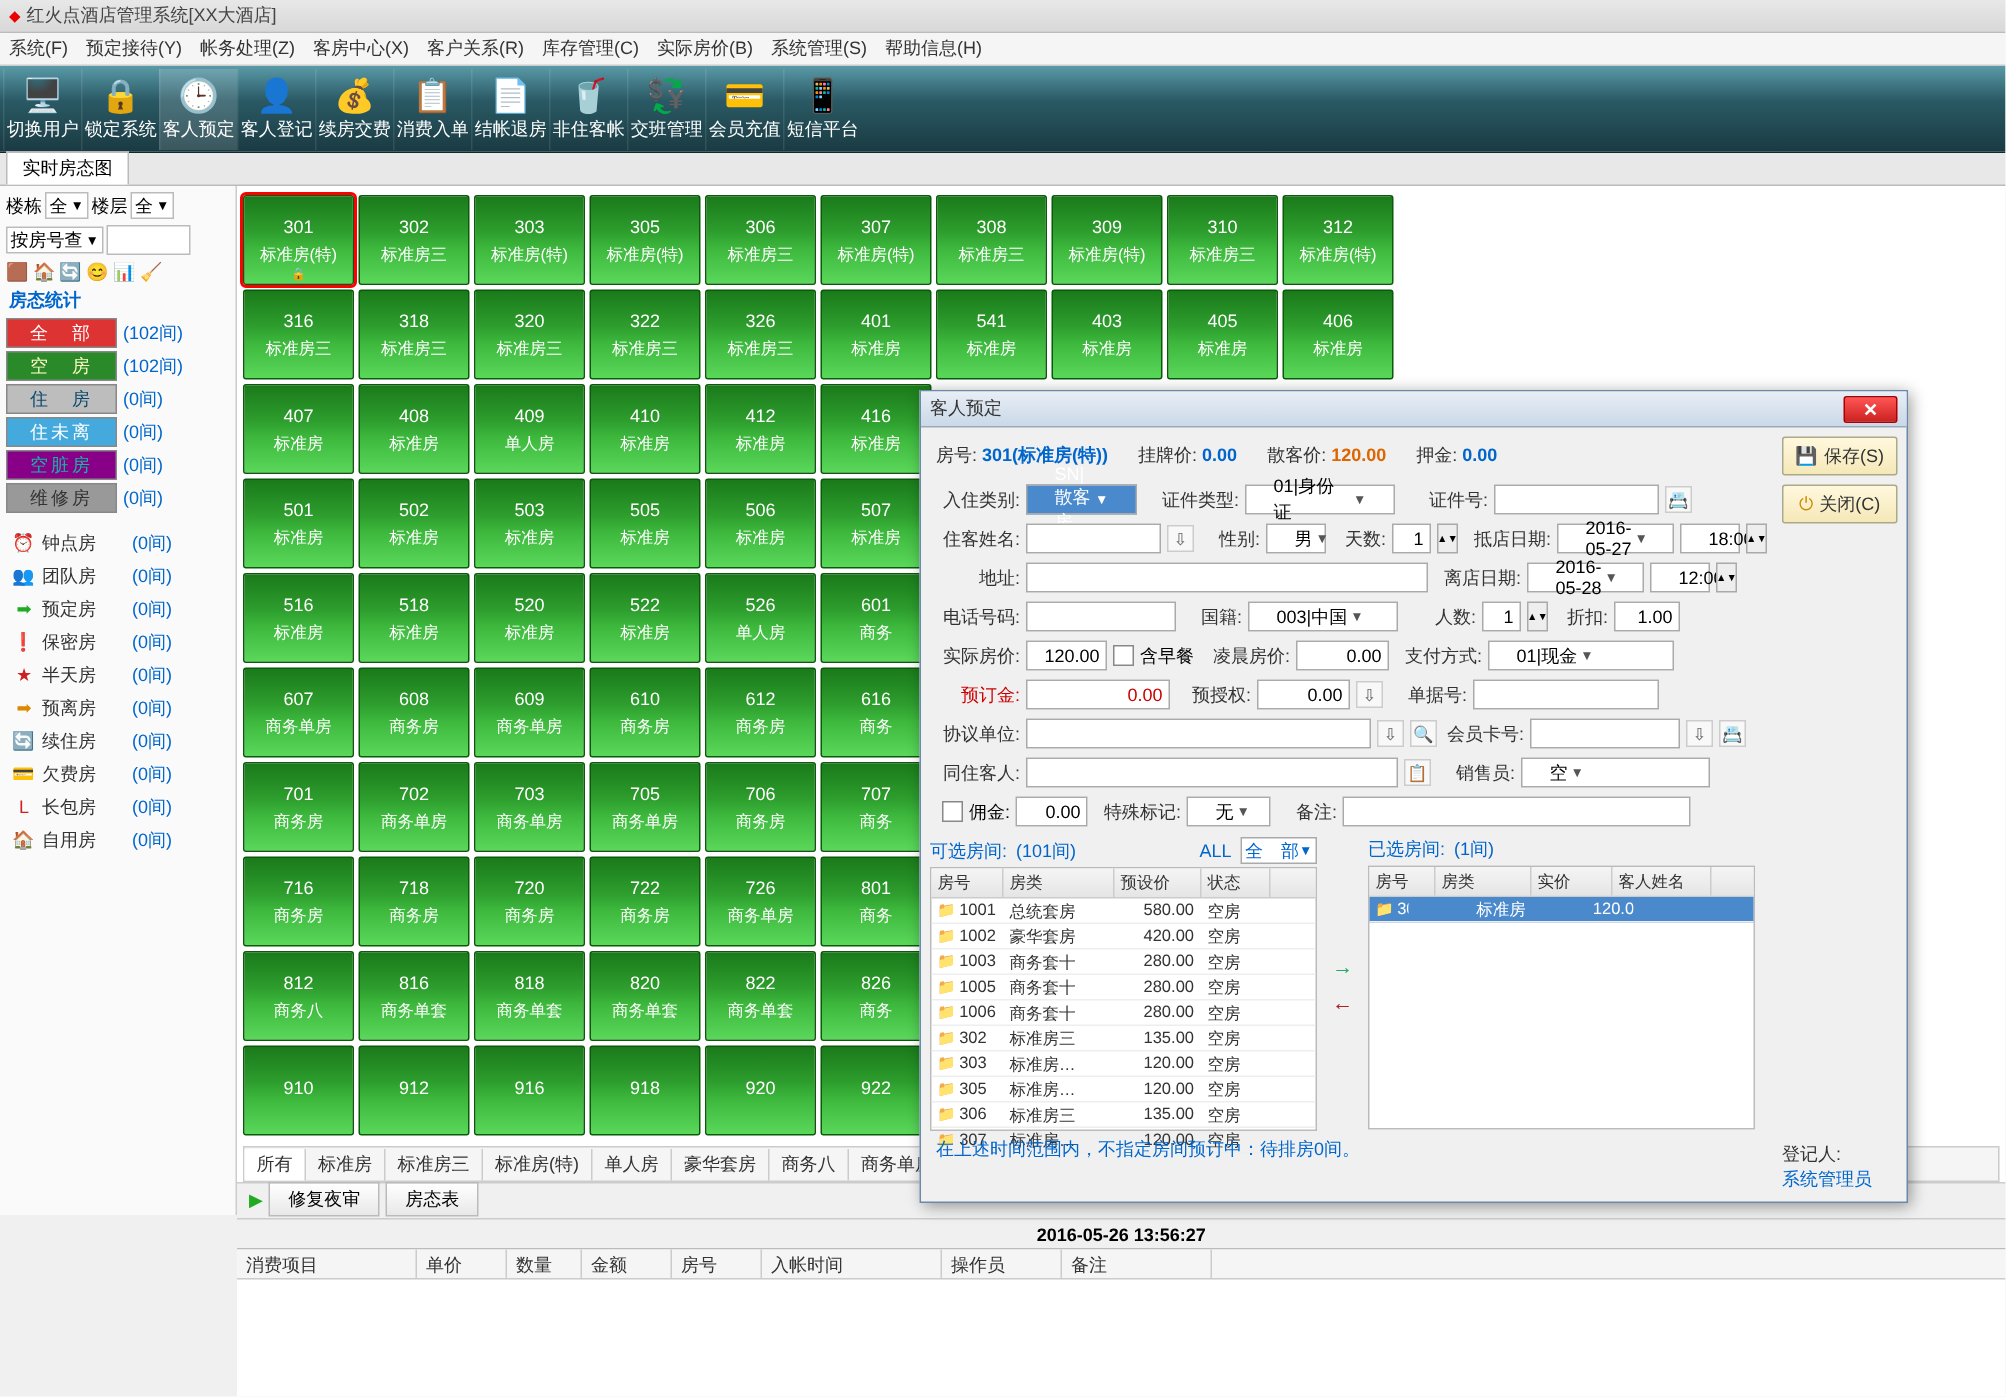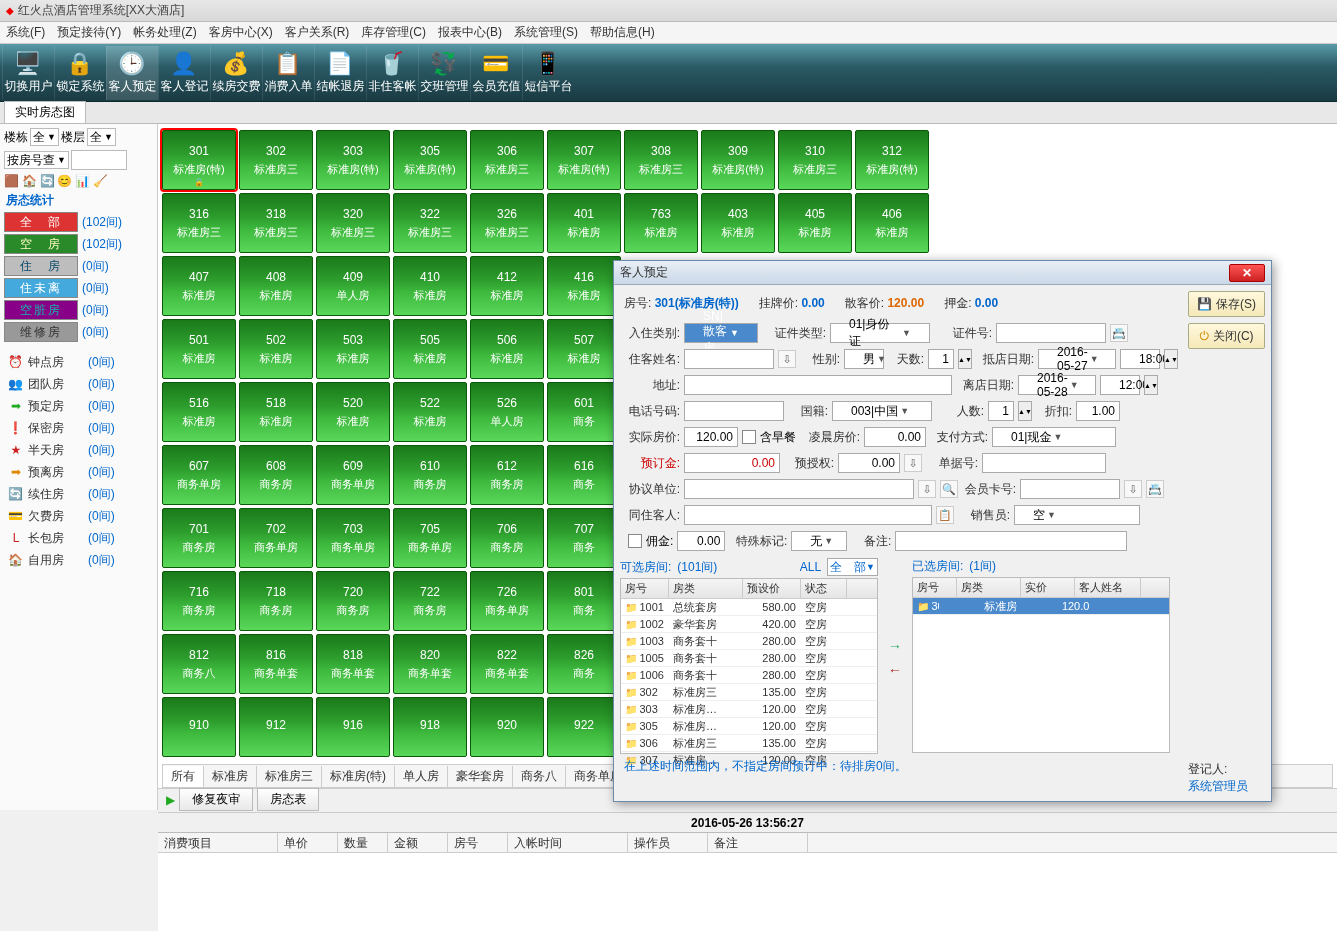--- a/index.html
+++ b/index.html
@@ -99,21 +99,21 @@
   <span>红火点酒店管理系统[XX大酒店]</span>
 </div>
 
 <div class="menubar" id="menubar">
     <span>系统(F)</span>
     <span>预定接待(Y)</span>
     <span>帐务处理(Z)</span>
     <span>客房中心(X)</span>
     <span>客户关系(R)</span>
     <span>库存管理(C)</span>
-    <span>报表中心(B)</span>
+    <span>实际房价(B)</span>
     <span>系统管理(S)</span>
     <span>帮助信息(H)</span>
   </div>
 
 <div class="toolbar" id="toolbar">
     <div class="tool-item">
       <div class="ticon">🖥️</div>
       <div>切换用户</div>
     </div>
     <div class="tool-item">
@@ -335,21 +335,21 @@
         </div>
         <div class="room">
           <div class="rn">326</div>
           <div class="rt">标准房三</div>
         </div>
         <div class="room">
           <div class="rn">401</div>
           <div class="rt">标准房</div>
         </div>
         <div class="room">
-          <div class="rn">763</div>
+          <div class="rn">541</div>
           <div class="rt">标准房</div>
         </div>
         <div class="room">
           <div class="rn">403</div>
           <div class="rt">标准房</div>
         </div>
         <div class="room">
           <div class="rn">405</div>
           <div class="rt">标准房</div>
         </div>

